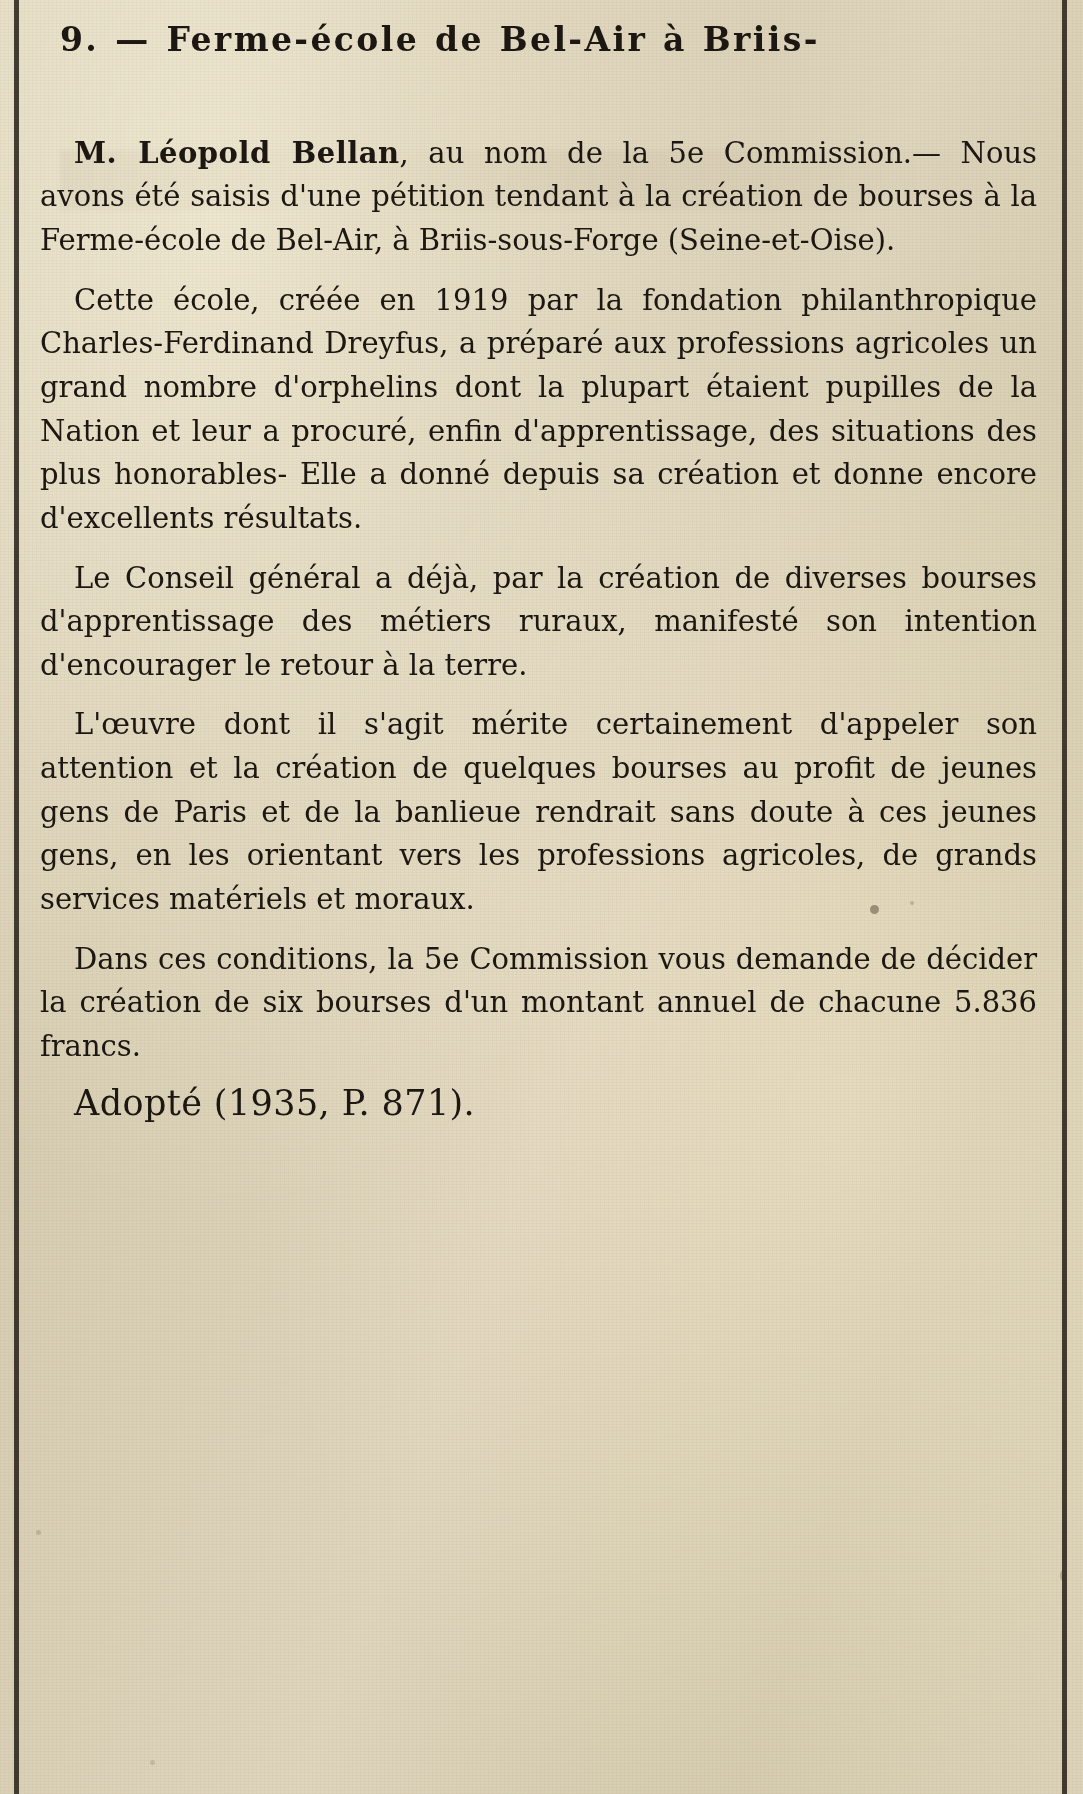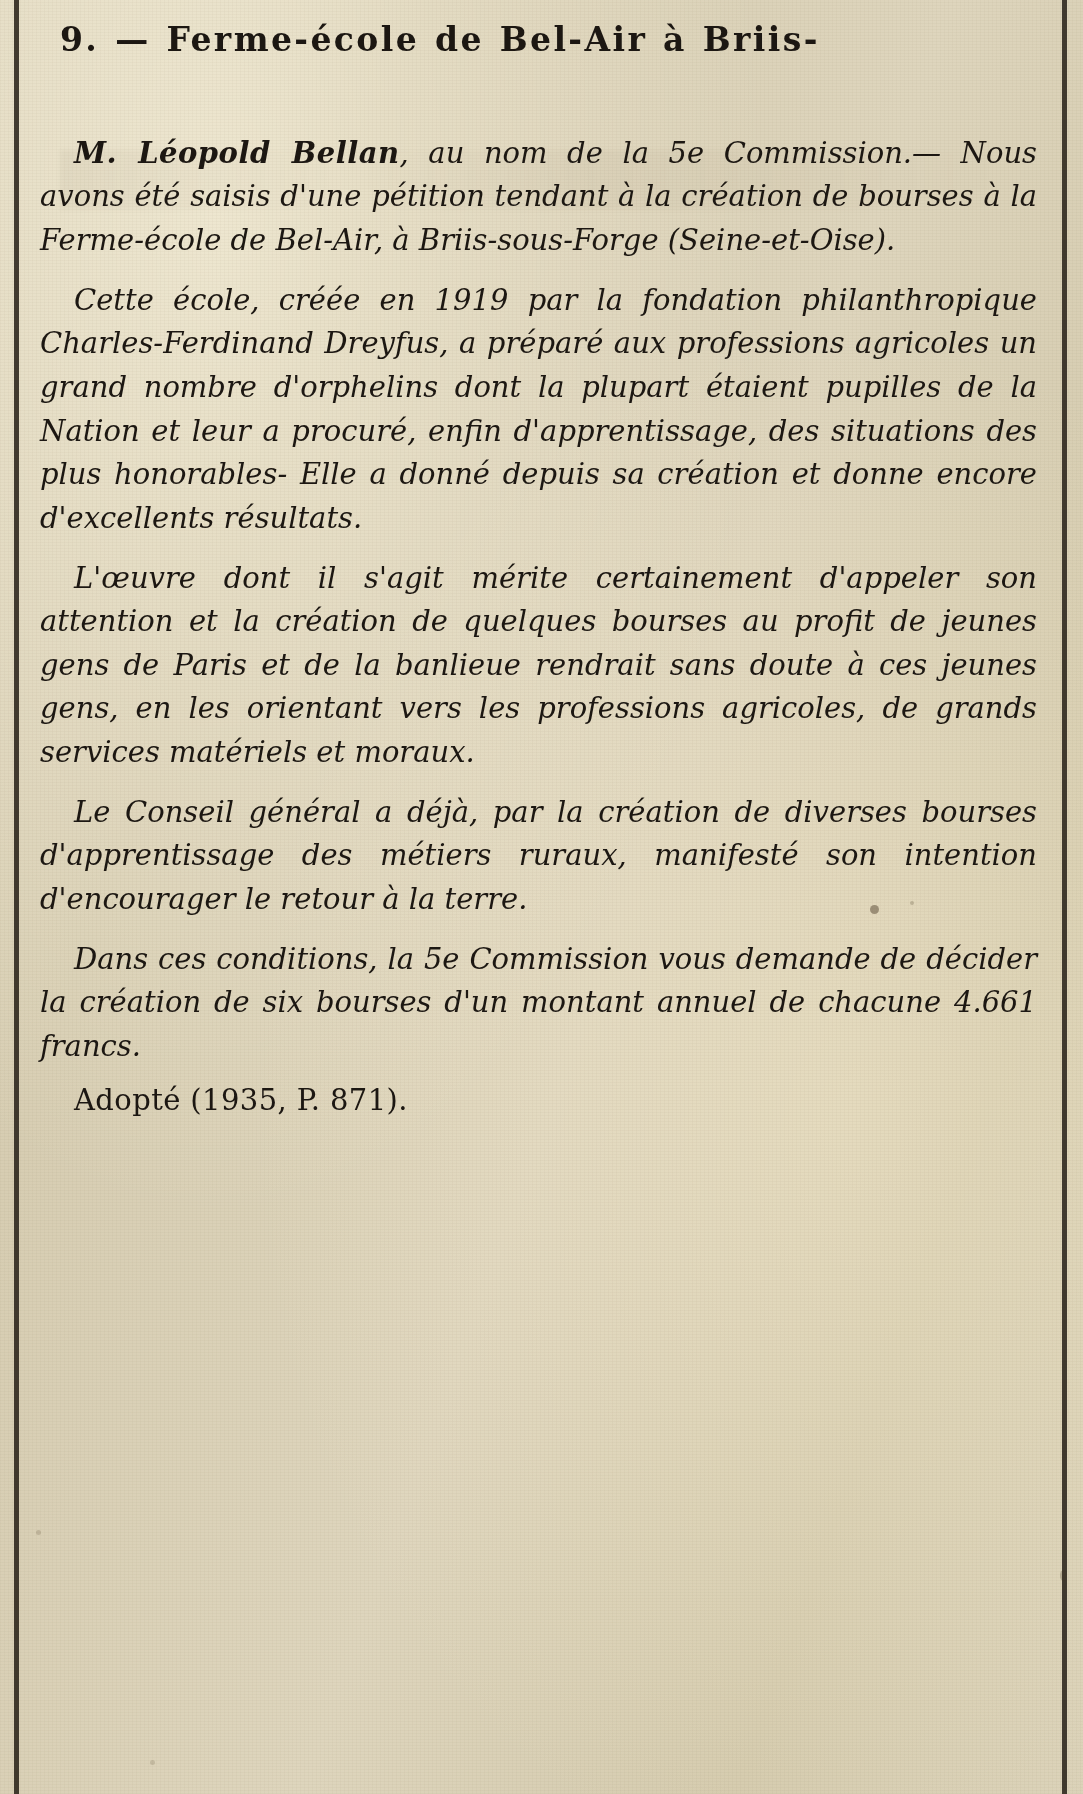--- a/index.html
+++ b/index.html
@@ -66,28 +66,27 @@
     word-spacing: 2px;
   }
 
   p.para {
     margin: 16px 0 2px 0;
     font-size: 29px;
     line-height: 1.505;
     text-align: justify;
     text-indent: 34px;
     word-spacing: 0px;
-    font-style: italic;
   }
   .bold { font-weight: 700; letter-spacing: .5px; }
   .spaced { letter-spacing: 2.4px; }
 
   .adopted {
     margin-top: 14px;
-    font-size: 29px;
+    font-size: 35px;
     text-indent: 34px;
     letter-spacing: .4px;
   }
   
   .ghost {
     position: absolute;
     left: 60px;
     right: 60px;
     top: 150px;
     height: 60px;
@@ -114,22 +113,22 @@
   <div class="speck" style="left:150px; top:1760px; width:5px; height:5px; opacity:.35;"></div>
 
   <div class="column">
 
     <h1 class="headline"><span class="spaced">9.  —  Ferme-école  de  Bel-Air  à  Briis-</span><br><br></h1>
 
     <p class="para"><span class="bold">M. Léopold Bellan</span><span>, au nom de la 5e Commission.— Nous avons été saisis d'une pétition tendant à la création de bourses à la Ferme-école de Bel-Air, à Briis-sous-Forge (Seine-et-Oise).</span></p>
 
     <p class="para">Cette école, créée en 1919 par la fondation philanthropique Charles-Ferdinand Dreyfus, a préparé aux professions agricoles un grand nombre d'orphelins dont la plupart étaient pupilles de la Nation et leur a procuré, enfin d'apprentissage, des situations des plus honorables- Elle a donné depuis sa création et donne encore d'excellents résultats.</p>
 
+    <p class="para">Le Conseil général a déjà, par la création de diverses bourses d'apprentissage des métiers ruraux, manifesté son intention d'encourager le retour à la terre.</p>
+
     <p class="para">L'œuvre dont il s'agit mérite certainement d'appeler son attention et la création de quelques bourses au profit de jeunes gens de Paris et de la banlieue rendrait sans doute à ces jeunes gens, en les orientant vers les professions agricoles, de grands services matériels et moraux.</p>
 
-    <p class="para">Le Conseil général a déjà, par la création de diverses bourses d'apprentissage des métiers ruraux, manifesté son intention d'encourager le retour à la terre.</p>
-
-    <p class="para">Dans ces conditions, la 5e Commission vous demande de décider la création de six bourses d'un montant annuel de chacune 4.661 francs.</p>
+    <p class="para">Dans ces conditions, la 5e Commission vous demande de décider la création de six bourses d'un montant annuel de chacune 5.836 francs.</p>
 
     <p class="adopted">Adopté (1935, P. 871).</p>
 
   </div>
 </div>
 
 </body></html>

